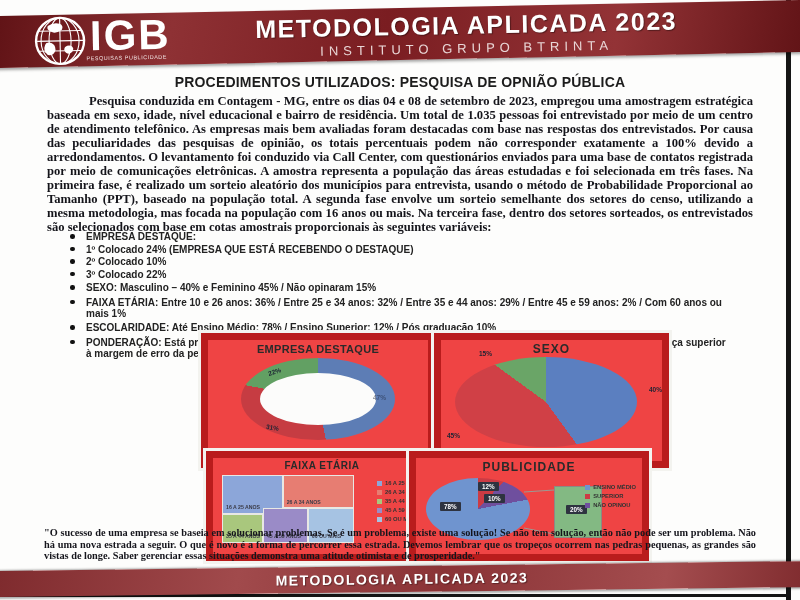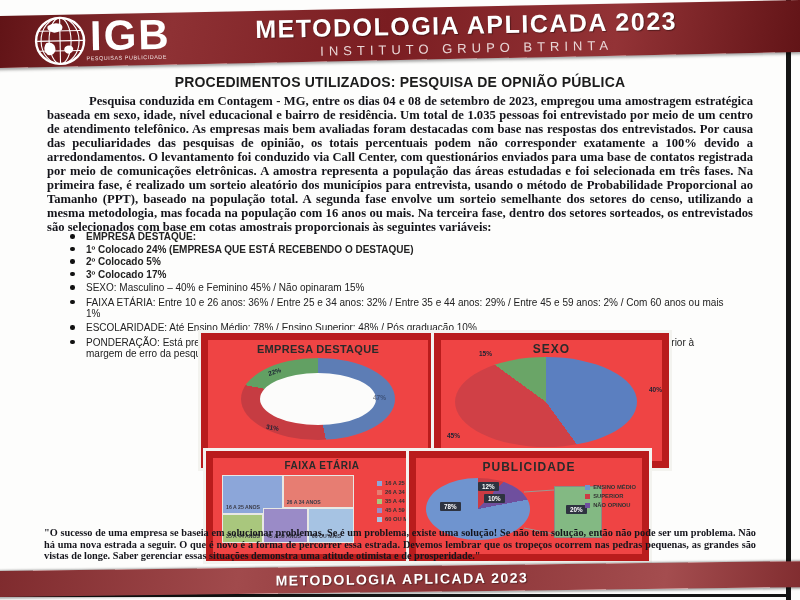--- a/index.html
+++ b/index.html
@@ -27,21 +27,21 @@
 
   
   .paragraph{position:absolute;top:94px;left:47px;width:706px;font-family:"Liberation Serif",serif;
     font-size:12.6px;line-height:14px;text-align:justify;text-indent:42px;font-weight:600;color:#14141a;}
 
   
   .bullets{position:absolute;left:68px;width:660px;}
   .bg1{top:231px;}
   .bg2{top:282px;}
   .bullet{position:relative;padding-left:18px;font-size:10px;font-weight:bold;color:#222;margin-bottom:1.5px;line-height:11px;}
-  .bg2 .bullet{margin-bottom:3.5px;font-weight:400;}
+  .bg2 .bullet{margin-bottom:3.5px;font-weight:700;}
   .bullet::before{content:"";position:absolute;left:2px;top:3px;width:4.5px;height:4.5px;border-radius:50%;background:#111;}
 
   
   .card{position:absolute;background:#ef4444;border:7px solid #b91c1c;box-shadow:0 0 0 3px #f3f3ef;}
   .card-title{text-align:center;font-weight:bold;color:#2a2a2a;}
 
   
   .pie{position:absolute;border-radius:50%;}
   .hole{position:absolute;background:#fcfcfb;border-radius:50%;}
   .slice-label{position:absolute;font-size:6.5px;font-weight:bold;color:#1c2333;}
@@ -101,27 +101,27 @@
       </div>
     </div>
   </div>
 
   <div class="doc-heading">PROCEDIMENTOS UTILIZADOS: PESQUISA DE OPNIÃO PÚBLICA</div>
   <div class="paragraph">Pesquisa conduzida em Contagem - MG, entre os dias 04 e 08 de setembro de 2023, empregou uma amostragem estratégica baseada em sexo, idade, nível educacional e bairro de residência. Um total de 1.035 pessoas foi entrevistado por meio de um centro de atendimento telefônico. As empresas mais bem avaliadas foram destacadas com base nas respostas dos entrevistados. Por causa das peculiaridades das pesquisas de opinião, os totais percentuais podem não corresponder exatamente a 100% devido a arredondamentos. O levantamento foi conduzido via Call Center, com questionários enviados para uma base de contatos registrada por meio de comunicações eletrônicas. A amostra representa a população das áreas estudadas e foi selecionada em três fases. Na primeira fase, é realizado um sorteio aleatório dos municípios para entrevista, usando o método de Probabilidade Proporcional ao Tamanho (PPT), baseado na população total. A segunda fase envolve um sorteio semelhante dos setores do censo, utilizando a mesma metodologia, mas focada na população com 16 anos ou mais. Na terceira fase, dentro dos setores sorteados, os entrevistados são selecionados com base em cotas amostrais proporcionais às seguintes variáveis:</div>
 
   <div class="bullets bg1" id="bullets1">
       <div class="bullet">EMPRESA DESTAQUE:</div>
       <div class="bullet">1º Colocado 24% (EMPRESA QUE ESTÁ RECEBENDO O DESTAQUE)</div>
-      <div class="bullet">2º Colocado 5%</div>
-      <div class="bullet">3º Colocado 17%</div>
+      <div class="bullet">2º Colocado 10%</div>
+      <div class="bullet">3º Colocado 22%</div>
     </div>
   <div class="bullets bg2" id="bullets2">
       <div class="bullet">SEXO: Masculino – 40% e Feminino 45% / Não opinaram 15%</div>
       <div class="bullet">FAIXA ETÁRIA: Entre 10 e 26 anos: 36% / Entre 25 e 34 anos: 32% / Entre 35 e 44 anos: 29% / Entre 45 e 59 anos: 2% / Com 60 anos ou mais 1%</div>
-      <div class="bullet">ESCOLARIDADE: Até Ensino Médio: 78% / Ensino Superior: 48% / Pós graduação 10%</div>
+      <div class="bullet">ESCOLARIDADE: Até Ensino Médio: 78% / Ensino Superior: 12% / Pós graduação 10%</div>
       <div class="bullet">PONDERAÇÃO: Está prevista a possibilidade de ponderação para ajustar as variáveis mencionadas, caso haja uma diferença superior à margem de erro da pesquisa entre a amostra e os dados coletados. Fonte de dados: IBGE (2020)</div>
     </div>
 
   <div class="card" style="left:201px;top:333px;width:220px;height:121px;">
     <div class="card-title" style="font-size:11px;margin-top:3px;letter-spacing:.3px;">EMPRESA DESTAQUE</div>
     <div class="pie" style="left: 33px; top: 18px; width: 154px; height: 82px; background: conic-gradient(rgb(93, 125, 181) 0%, rgb(93, 125, 181) 47%, rgb(198, 60, 66) 47%, rgb(198, 60, 66) 78%, rgb(98, 160, 99) 78%, rgb(98, 160, 99) 100%);"></div>
     <div class="hole" style="left:52px;top:33px;width:116px;height:52px;"></div>
     <div class="slice-label" style="left:60px;top:28px;transform:rotate(-18deg);">22%</div>
     <div class="slice-label" style="left:58px;top:84px;transform:rotate(10deg);">31%</div>
     <div class="slice-label" style="left:165px;top:54px;color:#2a3least;color:#222c44;opacity:.55;">47%</div>

